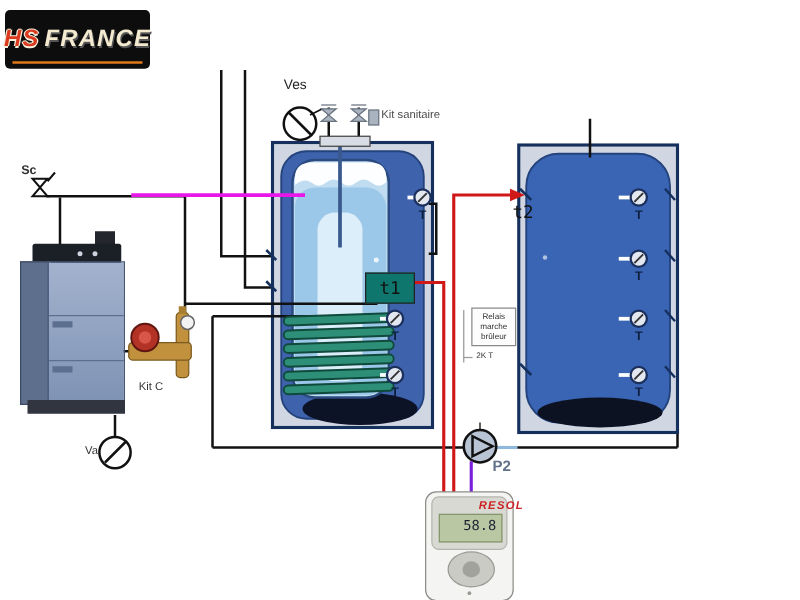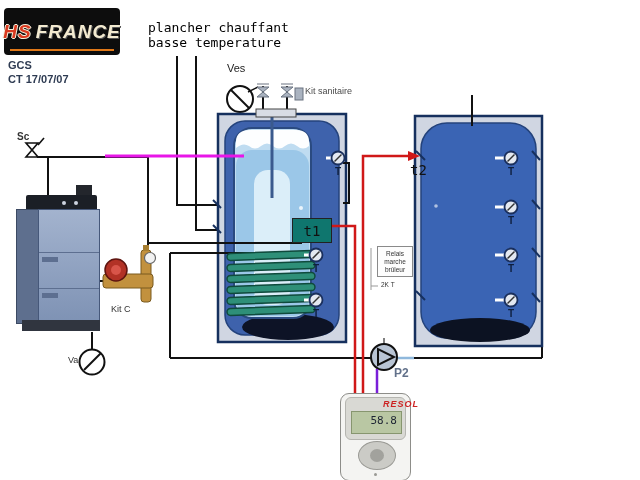--- a/index.html
+++ b/index.html
@@ -238,23 +238,21 @@
   <line x1="377" y1="369" x2="377" y2="396" stroke="#7a1fd8" stroke-width="2.5"></line>
 </svg>
 
   <div class="logo">
     <span class="hs">HS</span>
     <span class="flame"></span>
     <span class="fr">FRANCE</span>
     <span class="rule"></span>
   </div>
 
-  <div class="lbl hdr"><span>GCS</span><br><span>CT 17/07/07</span></div>
-
-  <div class="lbl note"><span>plancher chauffant</span><br><span>basse temperature</span></div>
+
 
   <div class="lbl ves">Ves</div>
   <div class="lbl kitsan">Kit sanitaire</div>
   <div class="lbl sc">Sc</div>
   <div class="lbl kitc">Kit C</div>
   <div class="lbl va">Va</div>
   <div class="lbl p2">P2</div>
   <div class="lbl t2">t2</div>
   <div class="t1box">t1</div>
 

